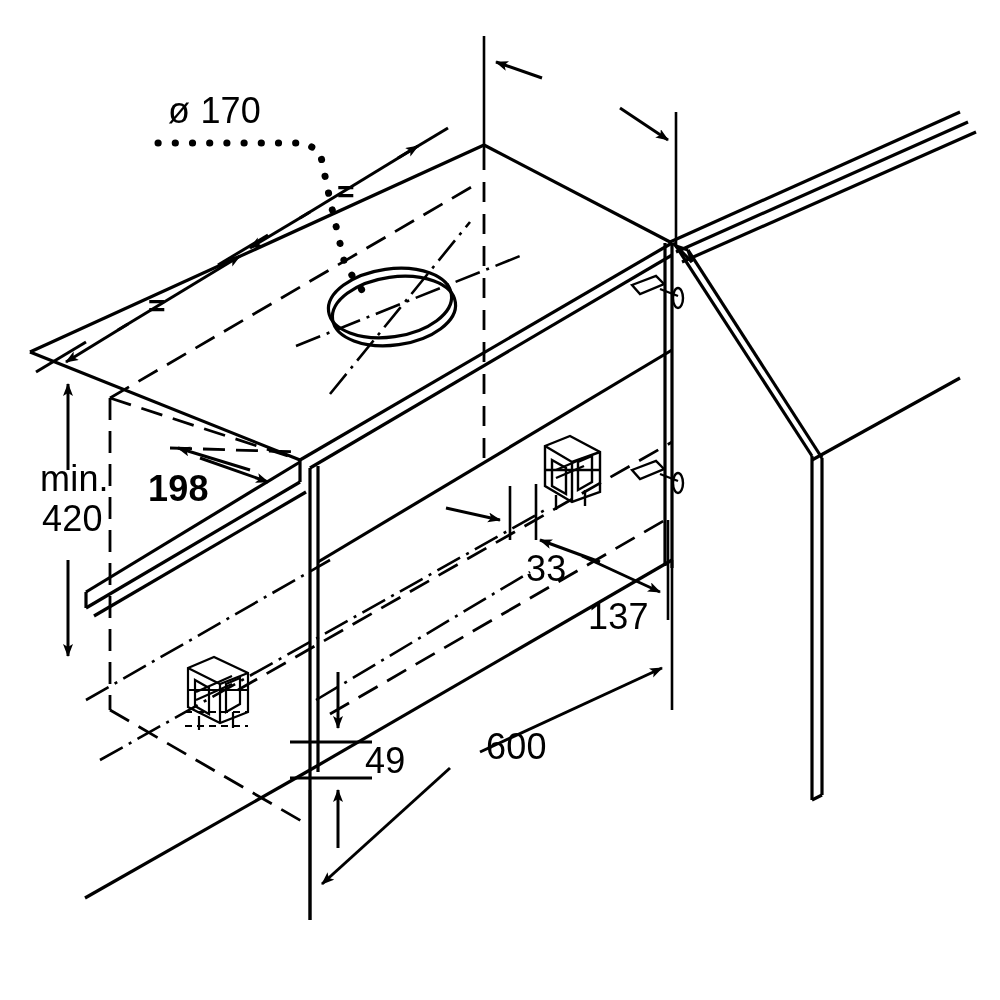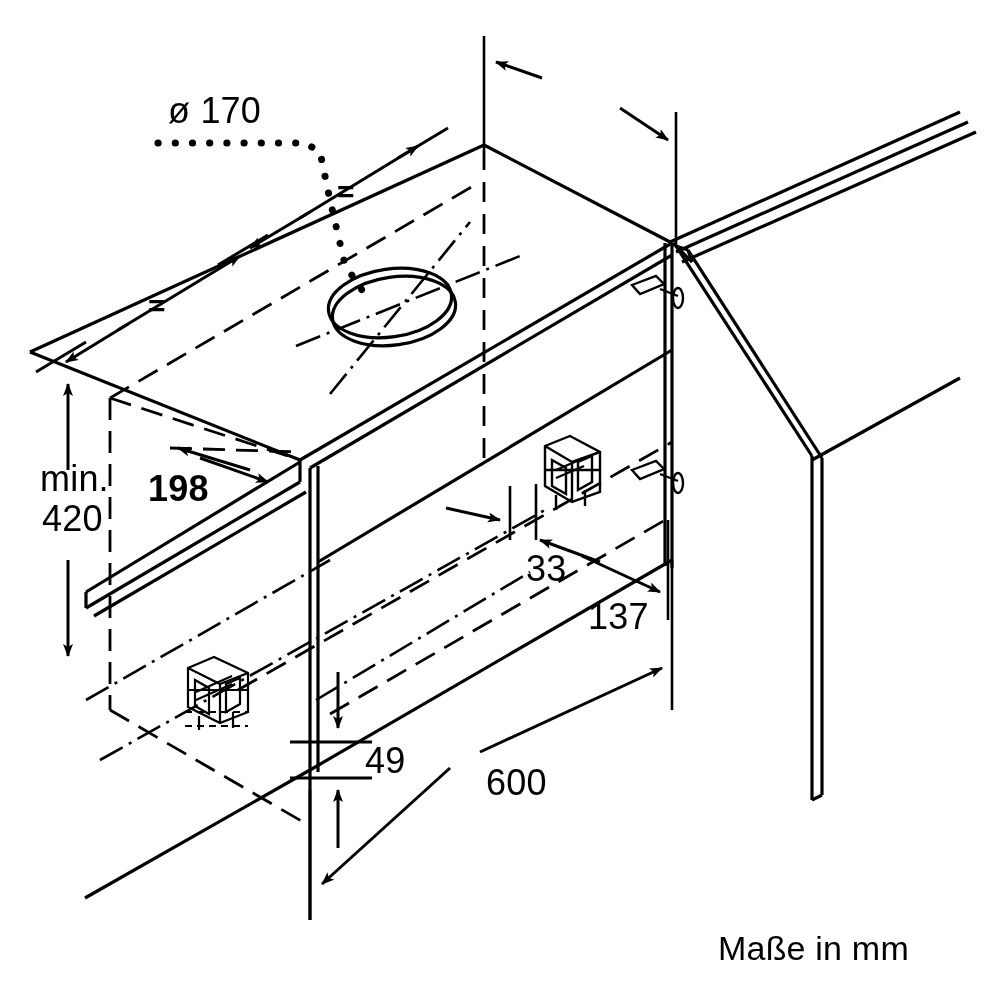--- a/index.html
+++ b/index.html
@@ -247,21 +247,20 @@
   <div class="dim-label lbl-big" style="left:42px; top:500px;">420</div>
 
   <div class="dim-label lbl-big" style="left:148px; top:470px;font-weight:bold;">198</div>
 
   <div class="dim-label lbl-big" style="left:478px; top:550px;margin-left:48px;">33</div>
 
   <div class="dim-label lbl-big" style="left:588px; top:598px;">137</div>
 
   <div class="dim-label lbl-big" style="left:349px; top:742px;margin-left:16px;">49</div>
 
-  <div class="dim-label lbl-big" style="left:486px; top:764px;">600</div>
+  <div class="dim-label lbl-big" style="left:486px; top:728px;">600</div>
 
   <div class="dim-label" style="left:337px; top:176px; font-size:30px; font-weight:700;">=</div>
 
   <div class="dim-label" style="left:148px; top:290px; font-size:30px; font-weight:700;">=</div>
 
-  <div class="dim-label lbl-unit" style="left:718px; top:930px; font-size:34px;">Maße in mm</div>
 
 </div>
 
 </body></html>

